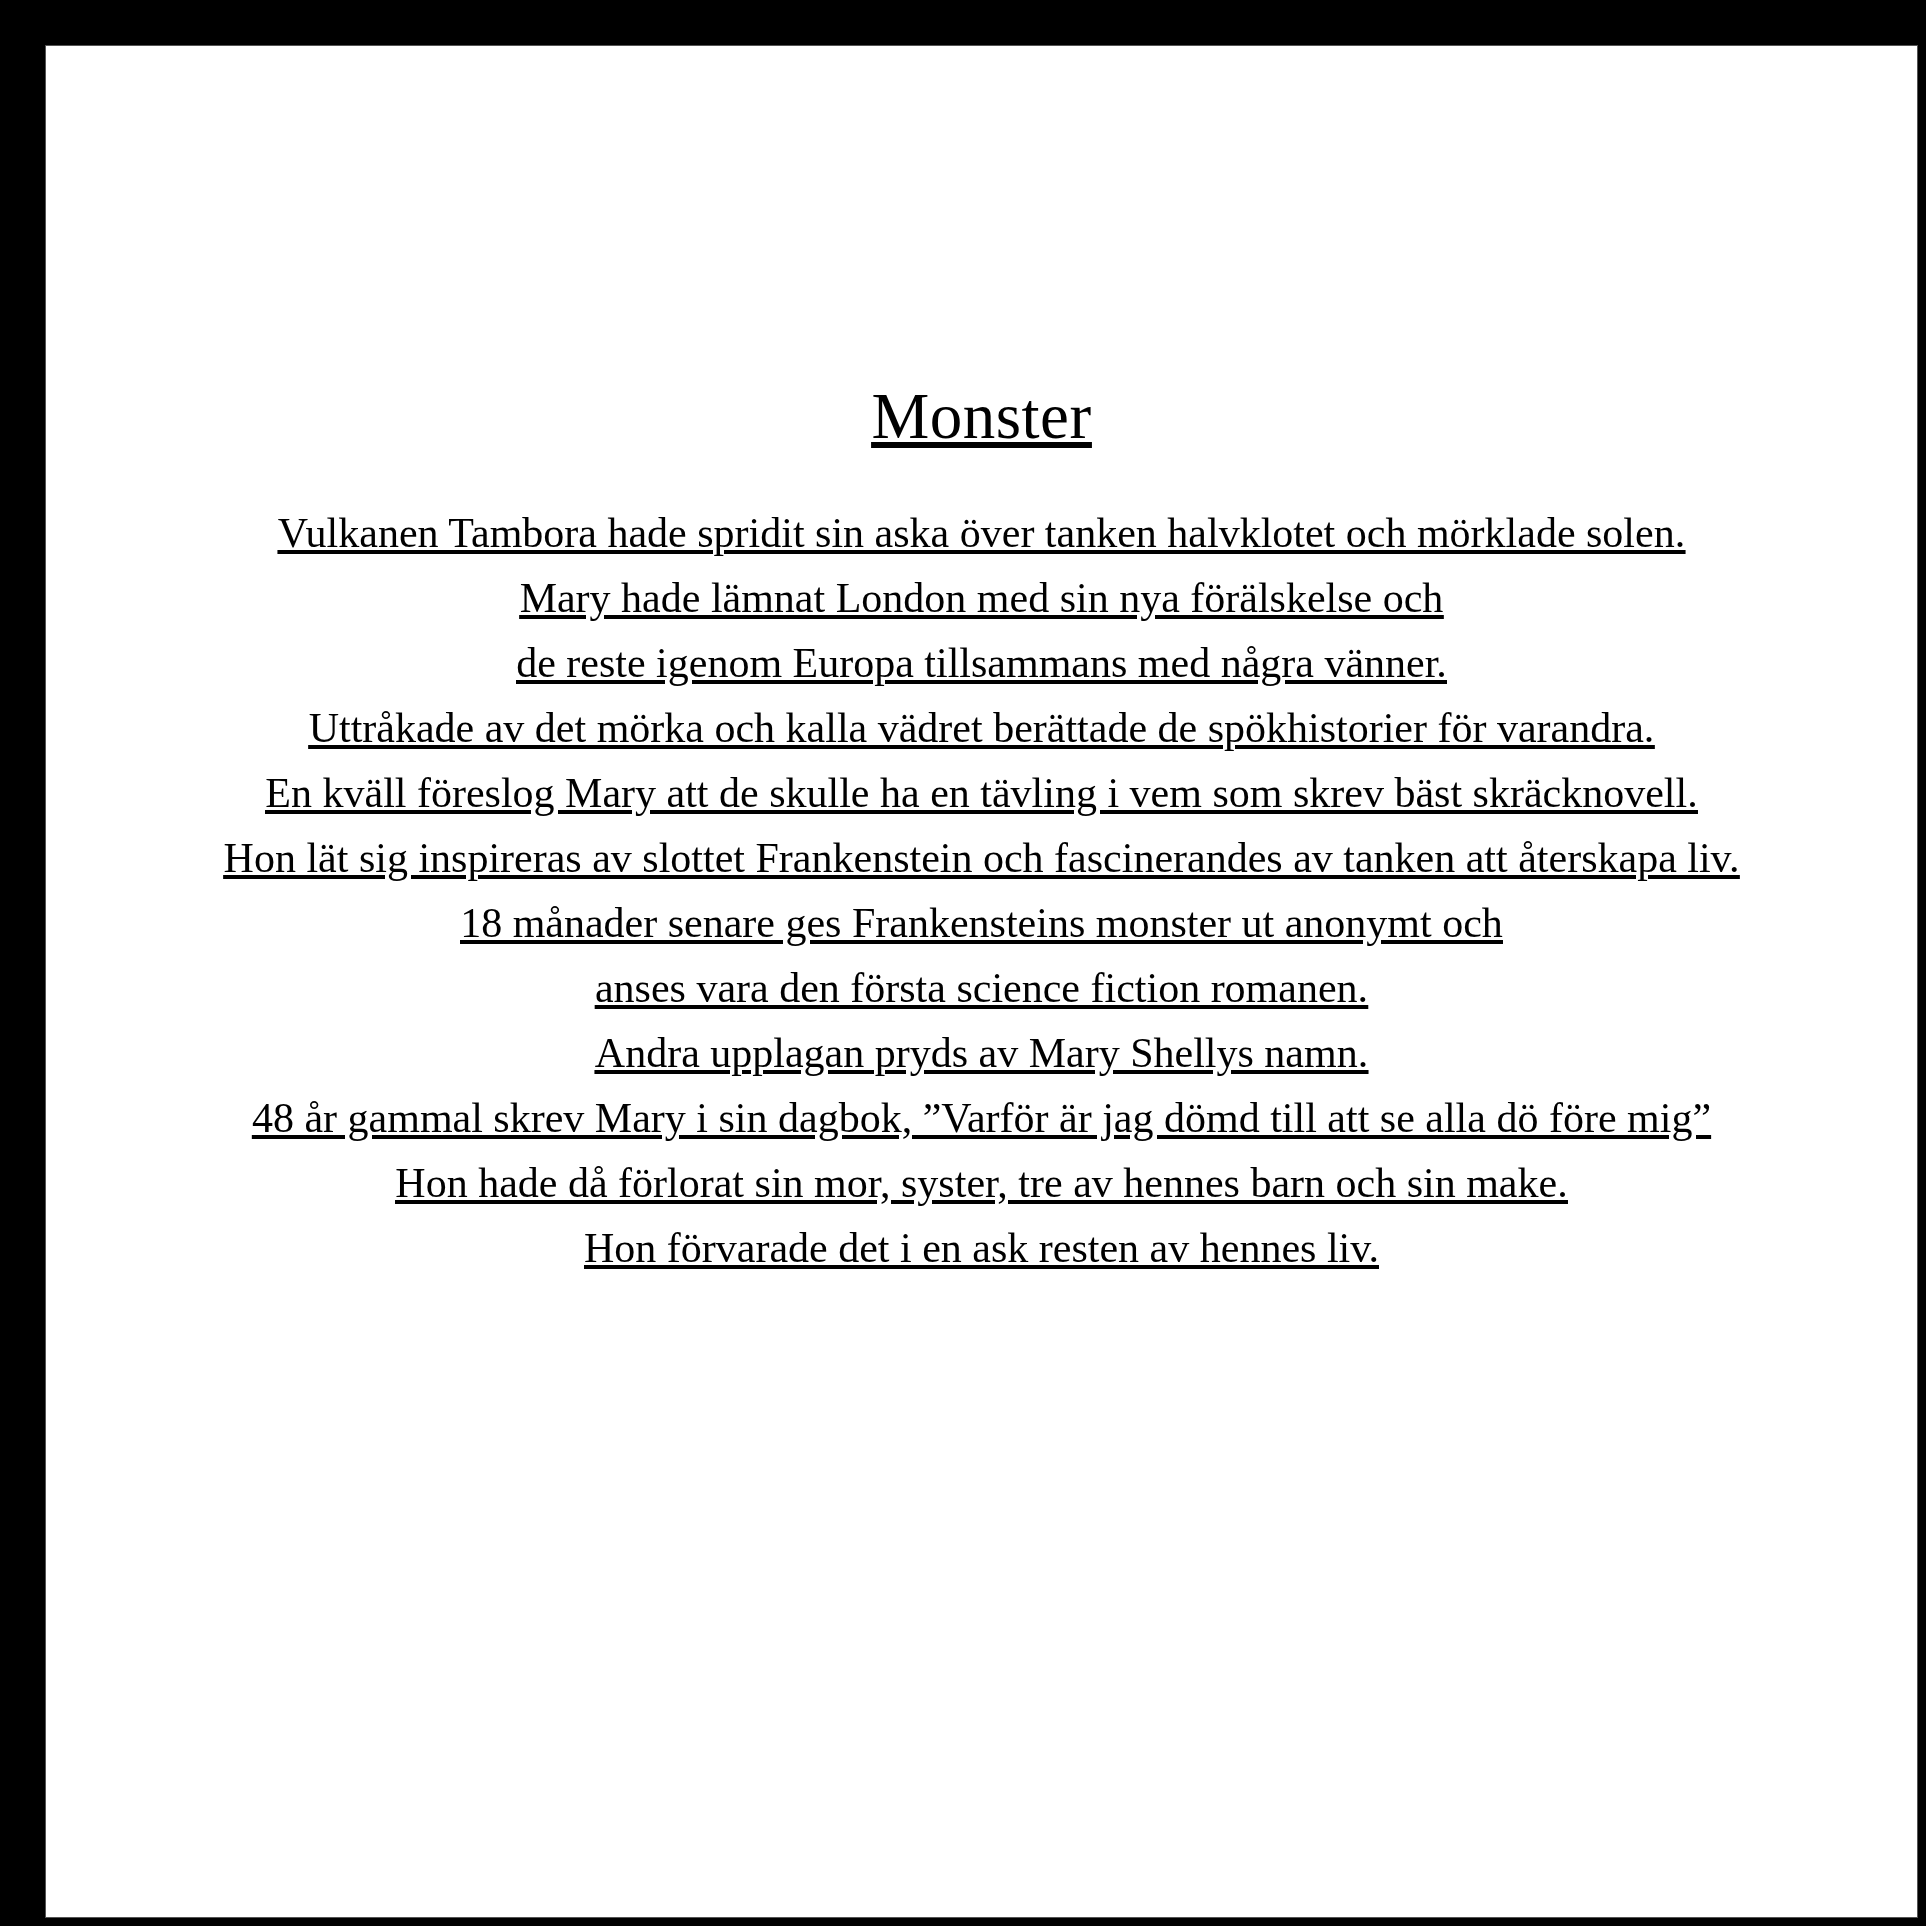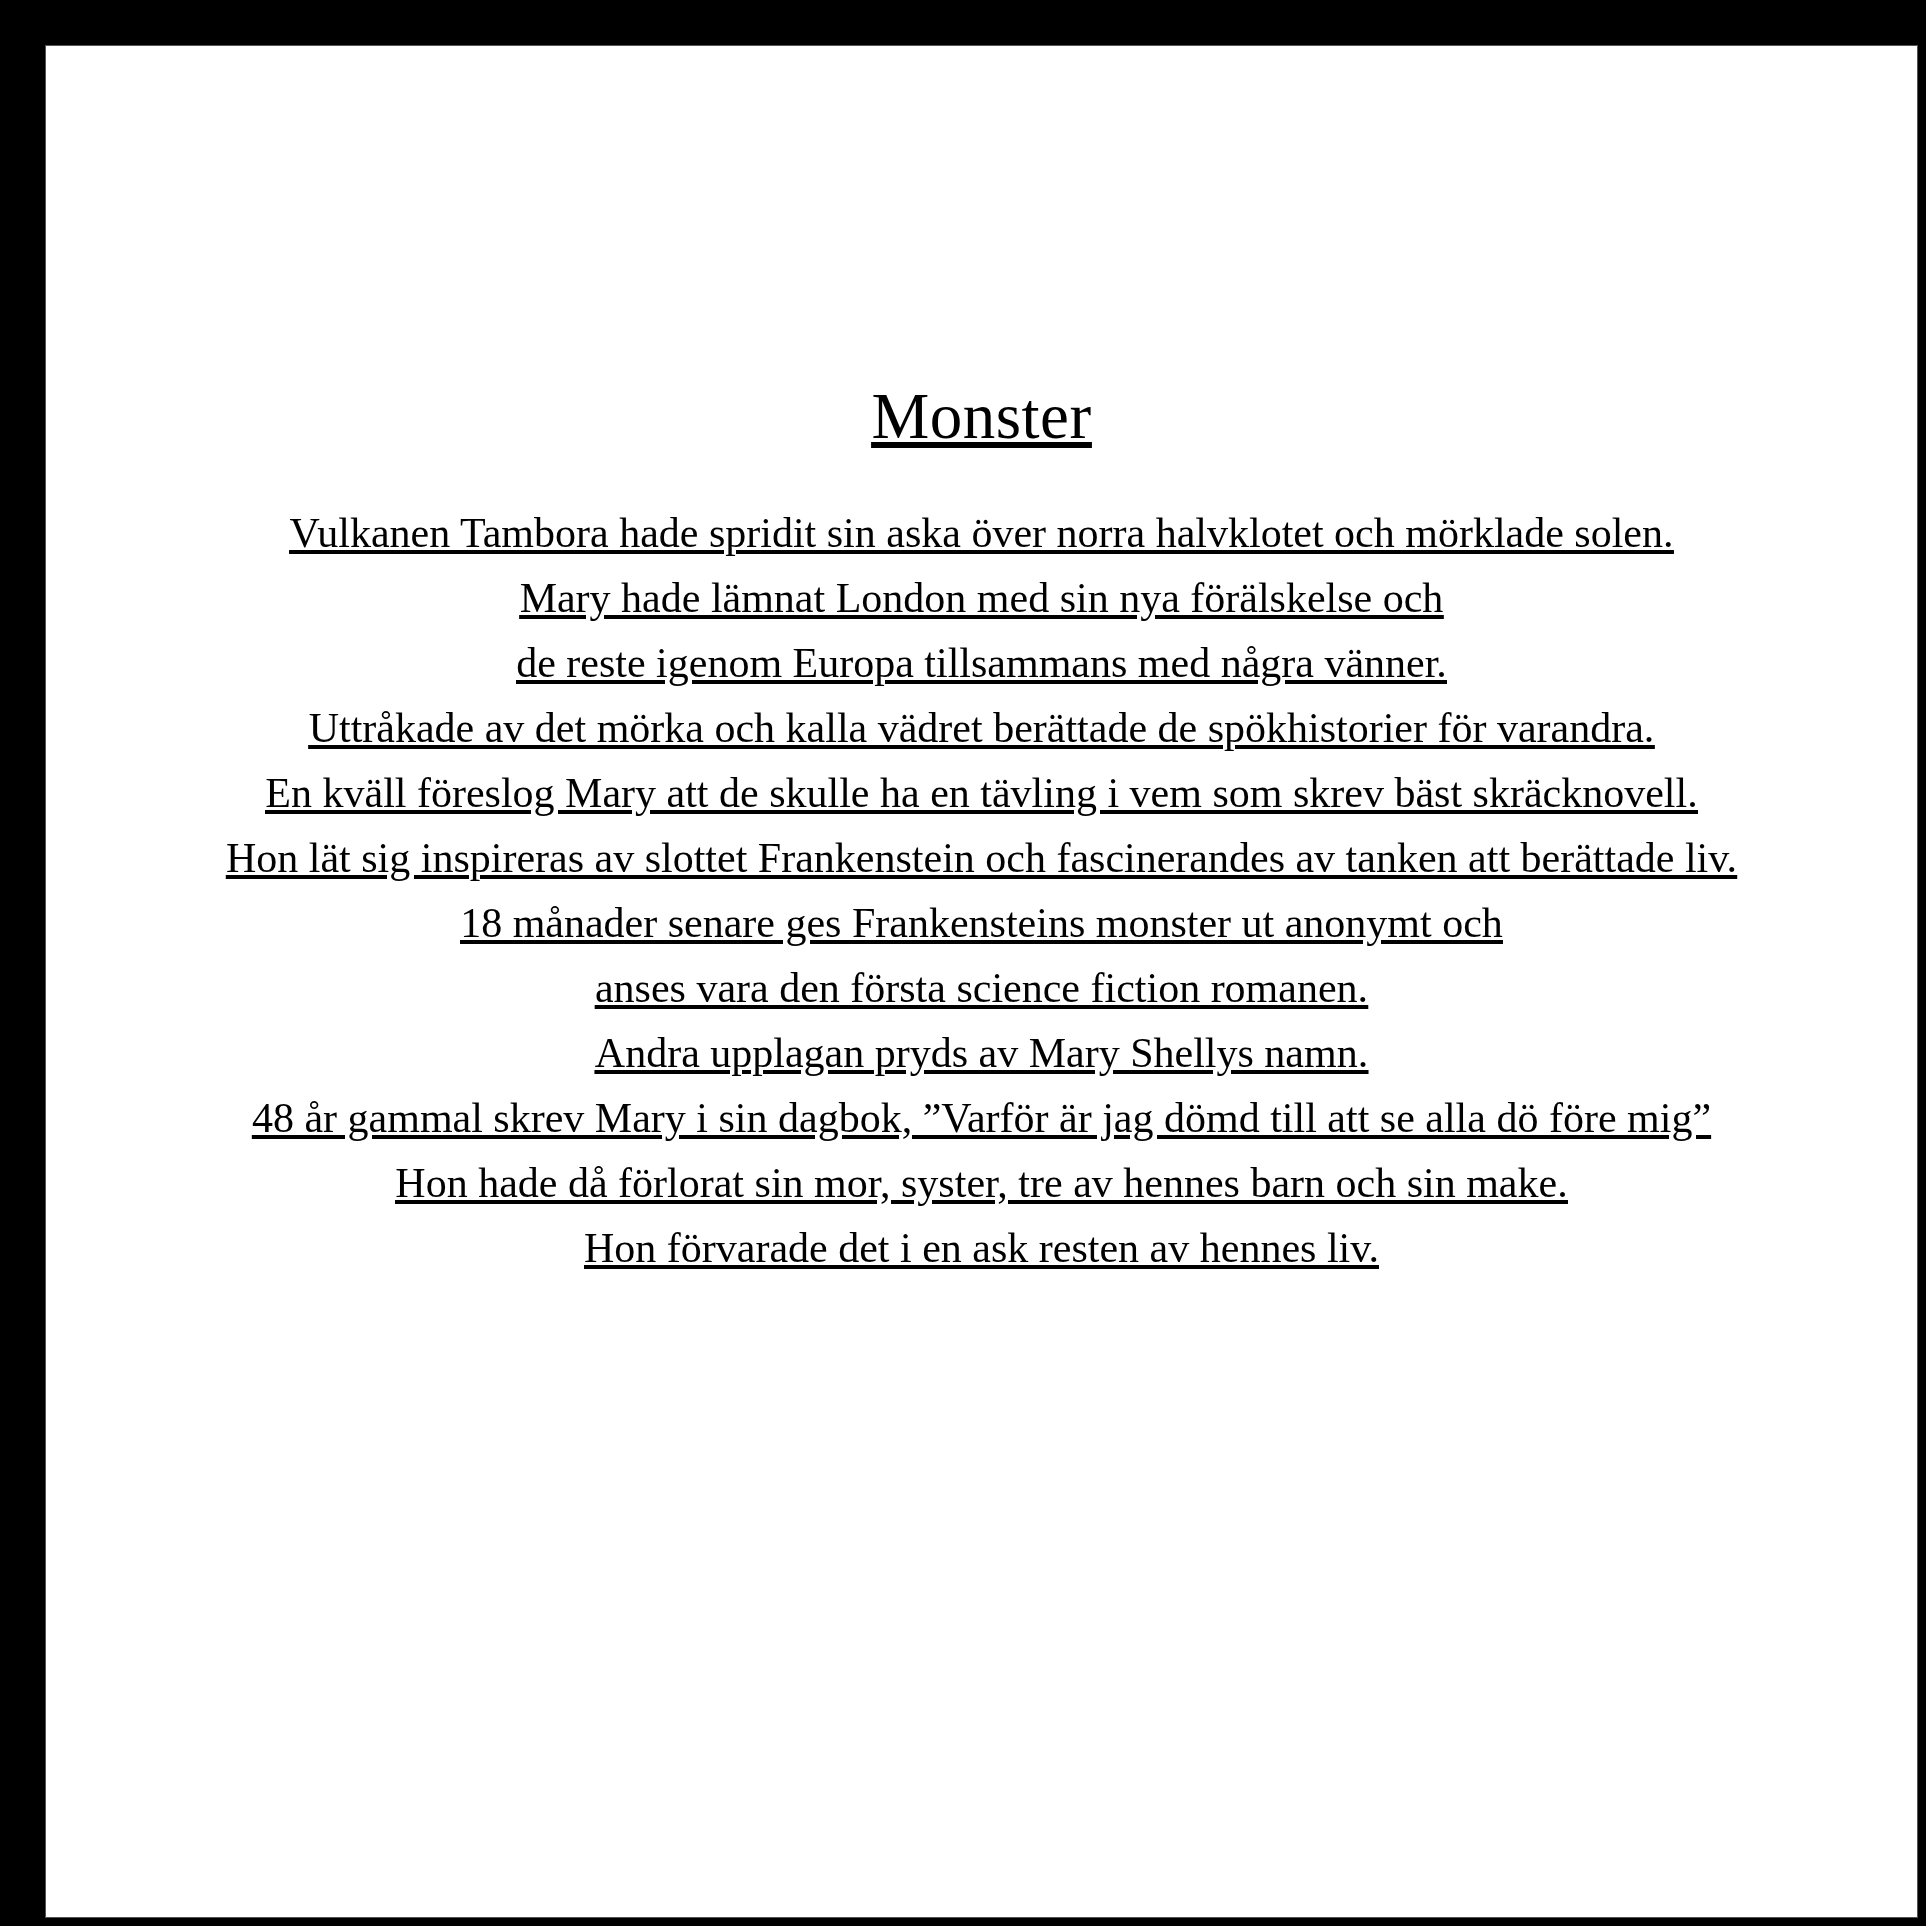--- a/index.html
+++ b/index.html
@@ -47,26 +47,26 @@
   }
 </style>
 </head>
 <body>
 
 <div class="frame">
   <div class="page">
     <div class="page-inner">
       <h1 class="title">Monster</h1>
       <div class="poem">
-        <div class="line">Vulkanen Tambora hade spridit sin aska över norra halvklotet och mörklade solen.</div>
+        <div class="line">Vulkanen Tambora hade spridit sin aska över tanken halvklotet och mörklade solen.</div>
         <div class="line">Mary hade lämnat London med sin nya förälskelse och</div>
         <div class="line">de reste igenom Europa tillsammans med några vänner.</div>
         <div class="line">Uttråkade av det mörka och kalla vädret berättade de spökhistorier för varandra.</div>
         <div class="line">En kväll föreslog Mary att de skulle ha en tävling i vem som skrev bäst skräcknovell.</div>
-        <div class="line">Hon lät sig inspireras av slottet Frankenstein och fascinerandes av tanken att berättade liv.</div>
+        <div class="line">Hon lät sig inspireras av slottet Frankenstein och fascinerandes av tanken att återskapa liv.</div>
         <div class="line">18 månader senare ges Frankensteins monster ut anonymt och</div>
         <div class="line">anses vara den första science fiction romanen.</div>
         <div class="line">Andra upplagan pryds av Mary Shellys namn.</div>
         <div class="line">48 år gammal skrev Mary i sin dagbok, ”Varför är jag dömd till att se alla dö före mig”</div>
         <div class="line">Hon hade då förlorat sin mor, syster, tre av hennes barn och sin make.</div>
         <div class="line">Hon förvarade det i en ask resten av hennes liv.</div>
       </div>
     </div>
   </div>
 </div>

